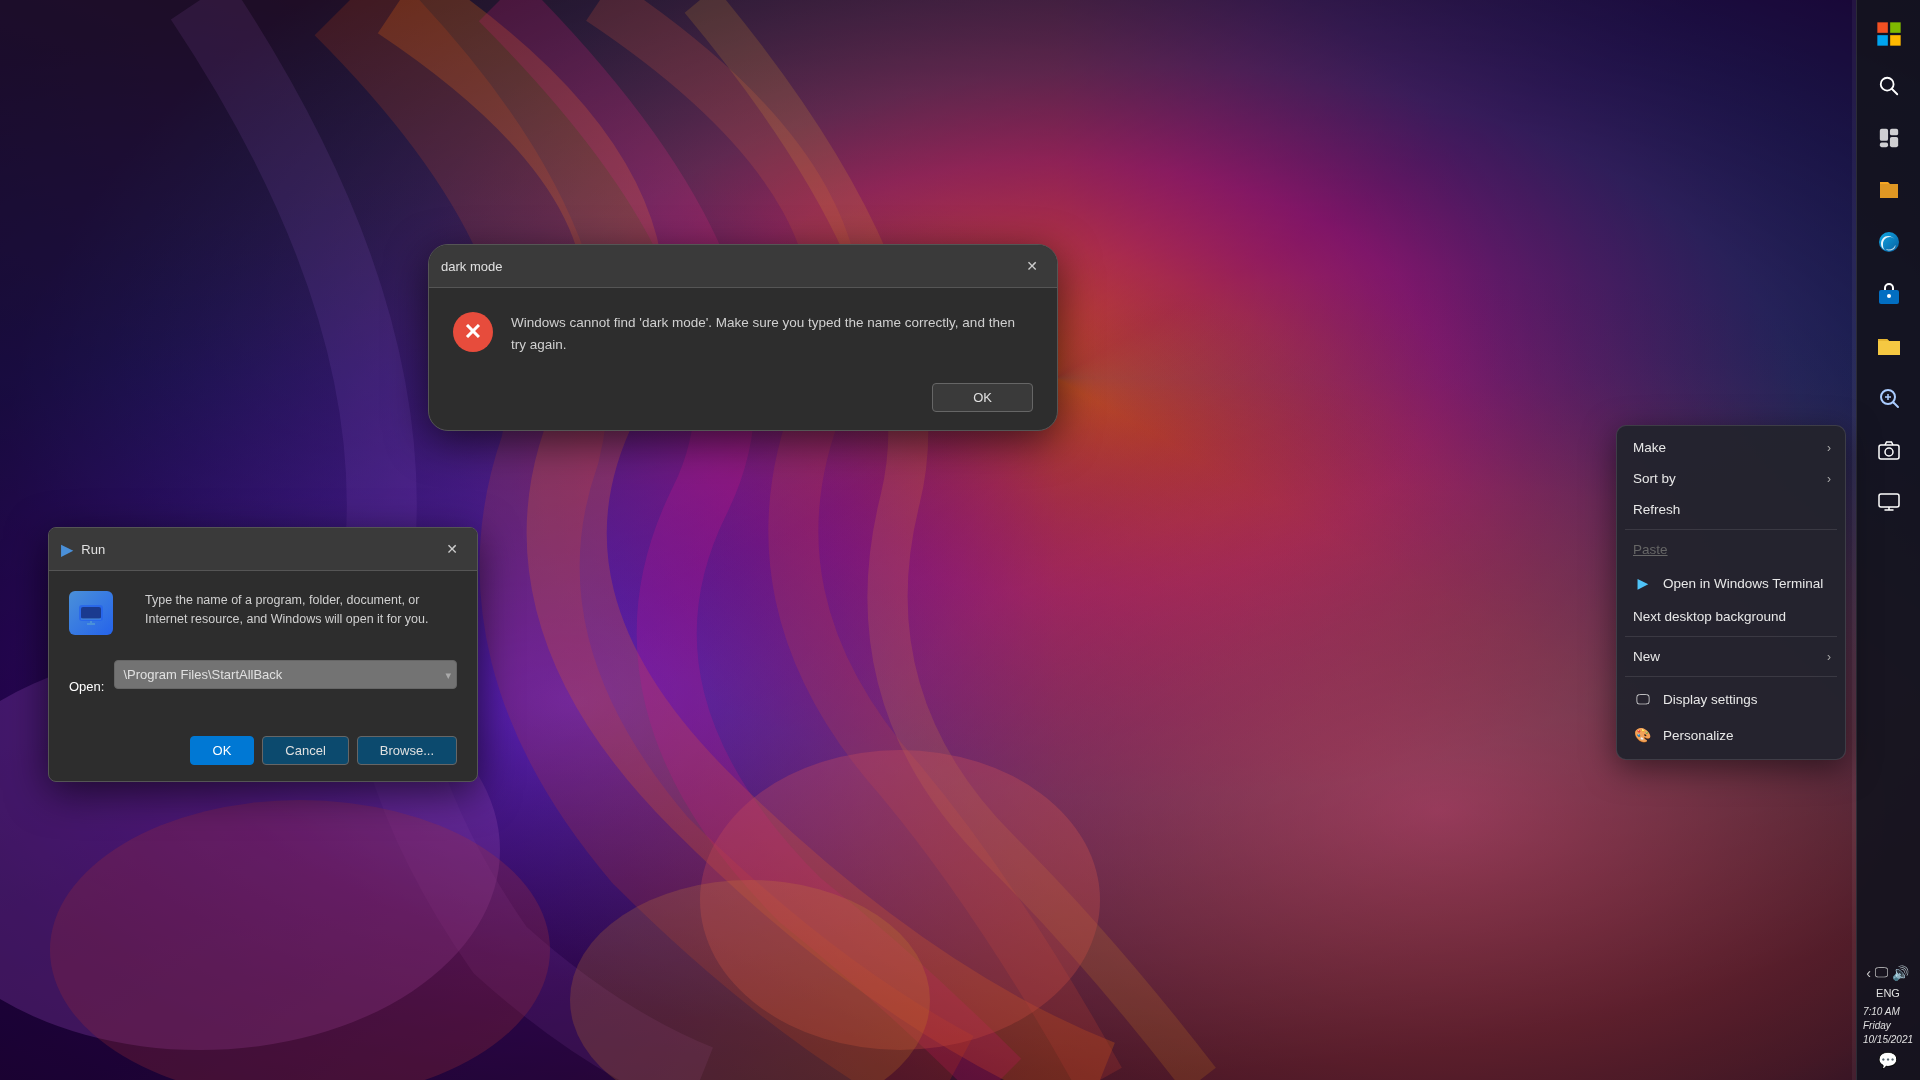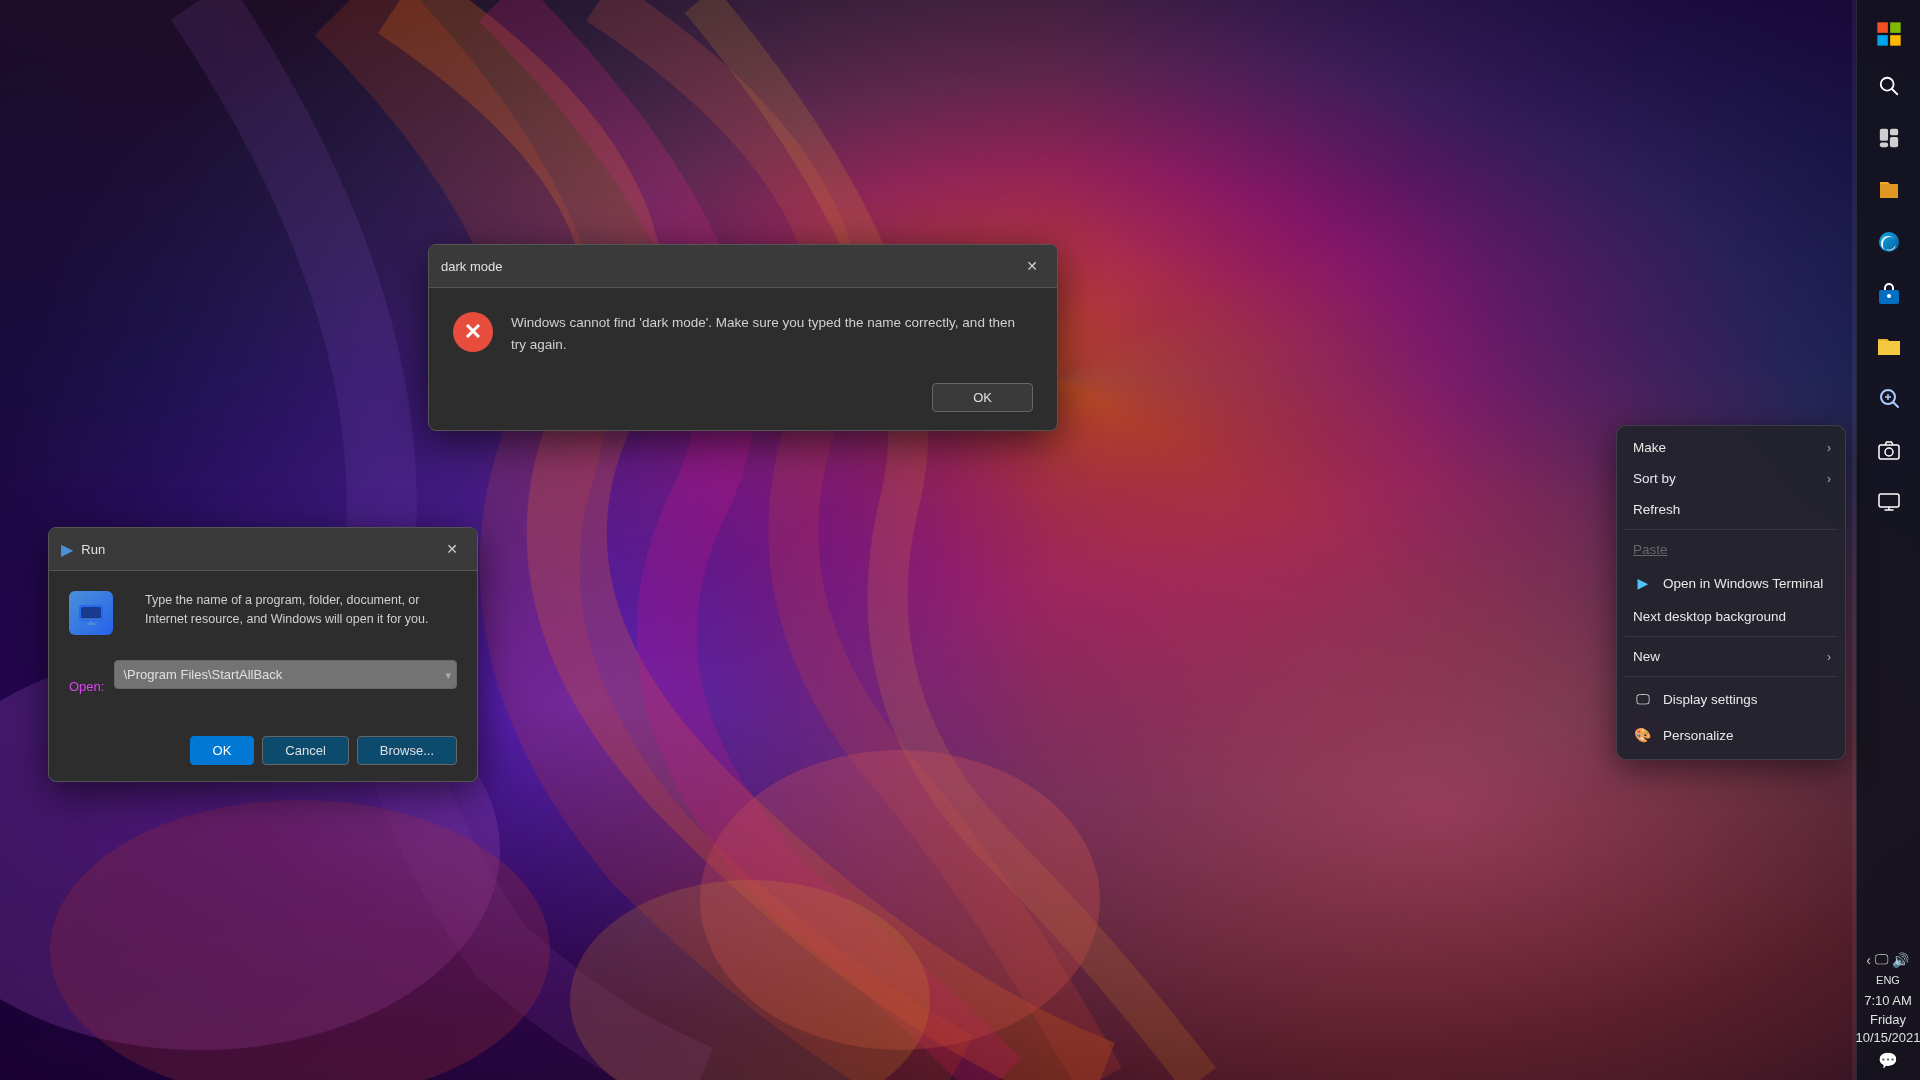--- a/index.html
+++ b/index.html
@@ -105,23 +105,24 @@
     .tray-item {
       color: #e0e0e0;
       font-size: 11px;
       text-align: right;
       cursor: pointer;
       padding: 2px;
     }
 
     .tray-clock {
       color: #e0e0e0;
-      font-size: 13px;
-      text-align: center;
+      font-size: 10px;
+      text-align: left;
       line-height: 1.4;
+      font-style: italic;
     }
 
     .tray-icon-row {
       display: flex;
       gap: 4px;
       align-items: center;
     }
 
     
     #context-menu {
@@ -253,21 +254,21 @@
     }
 
     .dialog-form-row {
       display: flex;
       align-items: center;
       gap: 10px;
       margin-bottom: 16px;
     }
 
     .dialog-form-label {
-      color: #d946ef;
+      color: #ffffff;
       font-size: 13px;
       white-space: nowrap;
       margin-top: 24px;
     }
 
     .dialog-input-wrapper {
       position: relative;
       flex: 1;
     }
 
@@ -315,21 +316,21 @@
     }
 
     
     #error-dialog {
       position: absolute;
       left: 428px;
       top: 244px;
       width: 630px;
       background: #2d2d2d;
       border: 1px solid #555;
-      border-radius: 8px;
+      border-radius: 20px;
       box-shadow: 0 10px 40px rgba(0,0,0,0.6);
       z-index: 400;
       overflow: hidden;
     }
 
     .error-titlebar {
       background: #3a3a3a;
       padding: 8px 12px;
       display: flex;
       align-items: center;

